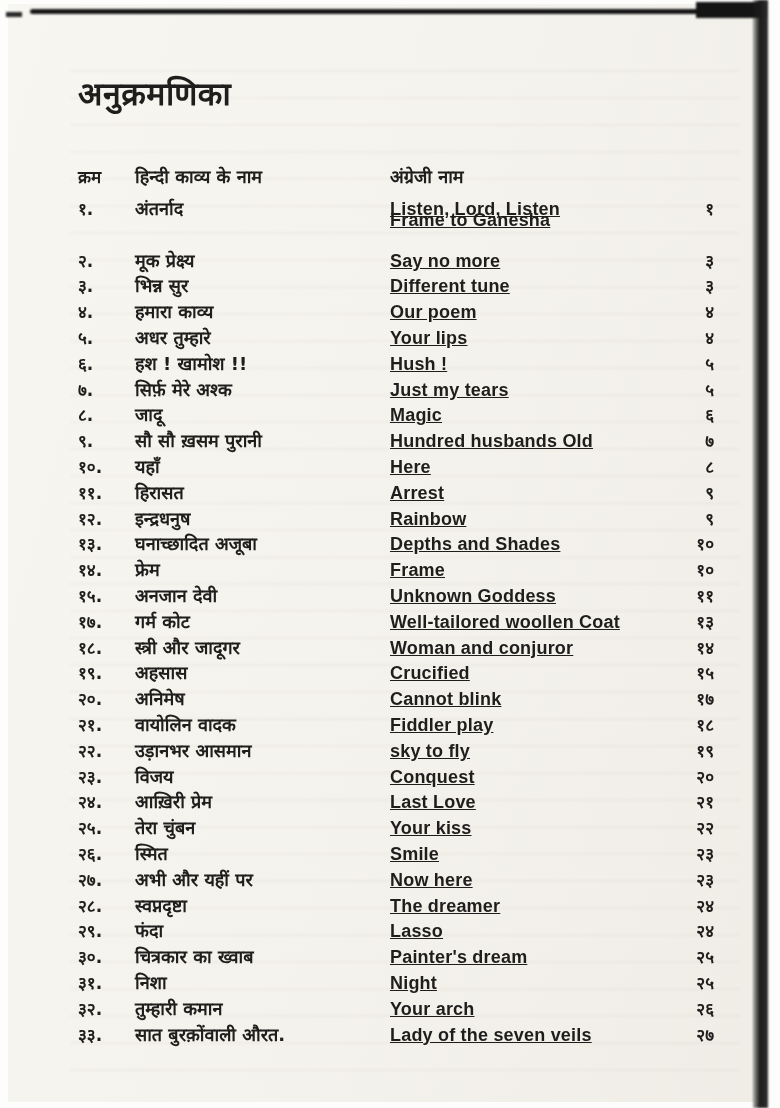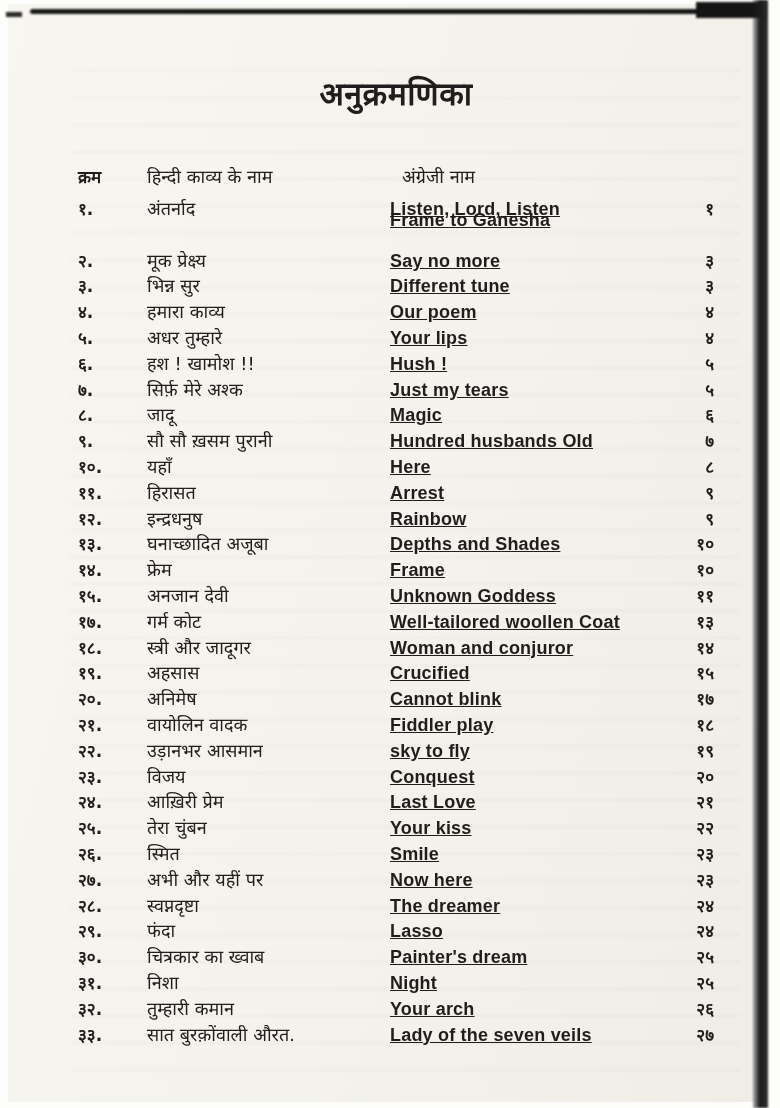--- a/index.html
+++ b/index.html
@@ -61,41 +61,40 @@
     background: linear-gradient(90deg, rgba(30,30,30,0.35), #1b1b1b 45%, #2e2e2e);
     filter: blur(1px);
   }
   
   .content {
     position: absolute;
     left: 78px; top: 72px;
     width: 636px;
   }
   .title {
-    text-align: center;
     font-size: 32px;
     line-height: 44px;
     font-weight: 700;
     margin: 0 0 36px 0;
     letter-spacing: 0.5px;
   }
   .toc-header, .toc-row {
     display: grid;
     grid-template-columns: 57px 255px 1fr 48px;
     align-items: baseline;
   }
   .toc-header {
     height: 26px;
     font-size: 18px;
     font-weight: 700;
     margin-bottom: 6px;
   }
   .toc-row { height: 25.8px; }
   .c-no  { font-size: 17px; font-weight: 700; margin-top: 13px; }
-  .c-hi  { font-size: 18px; font-weight: 400; margin-left: 12px; }
+  .c-hi  { font-size: 18px; font-weight: 700; }
   .c-en  {
     font-family: "Liberation Sans", sans-serif;
     font-size: 18px;
     font-weight: 700;
     letter-spacing: 0.2px;
     text-decoration: underline;
   }
   .c-pg  { font-size: 17px; font-weight: 700; text-align: right; }
 </style>
 </head>

